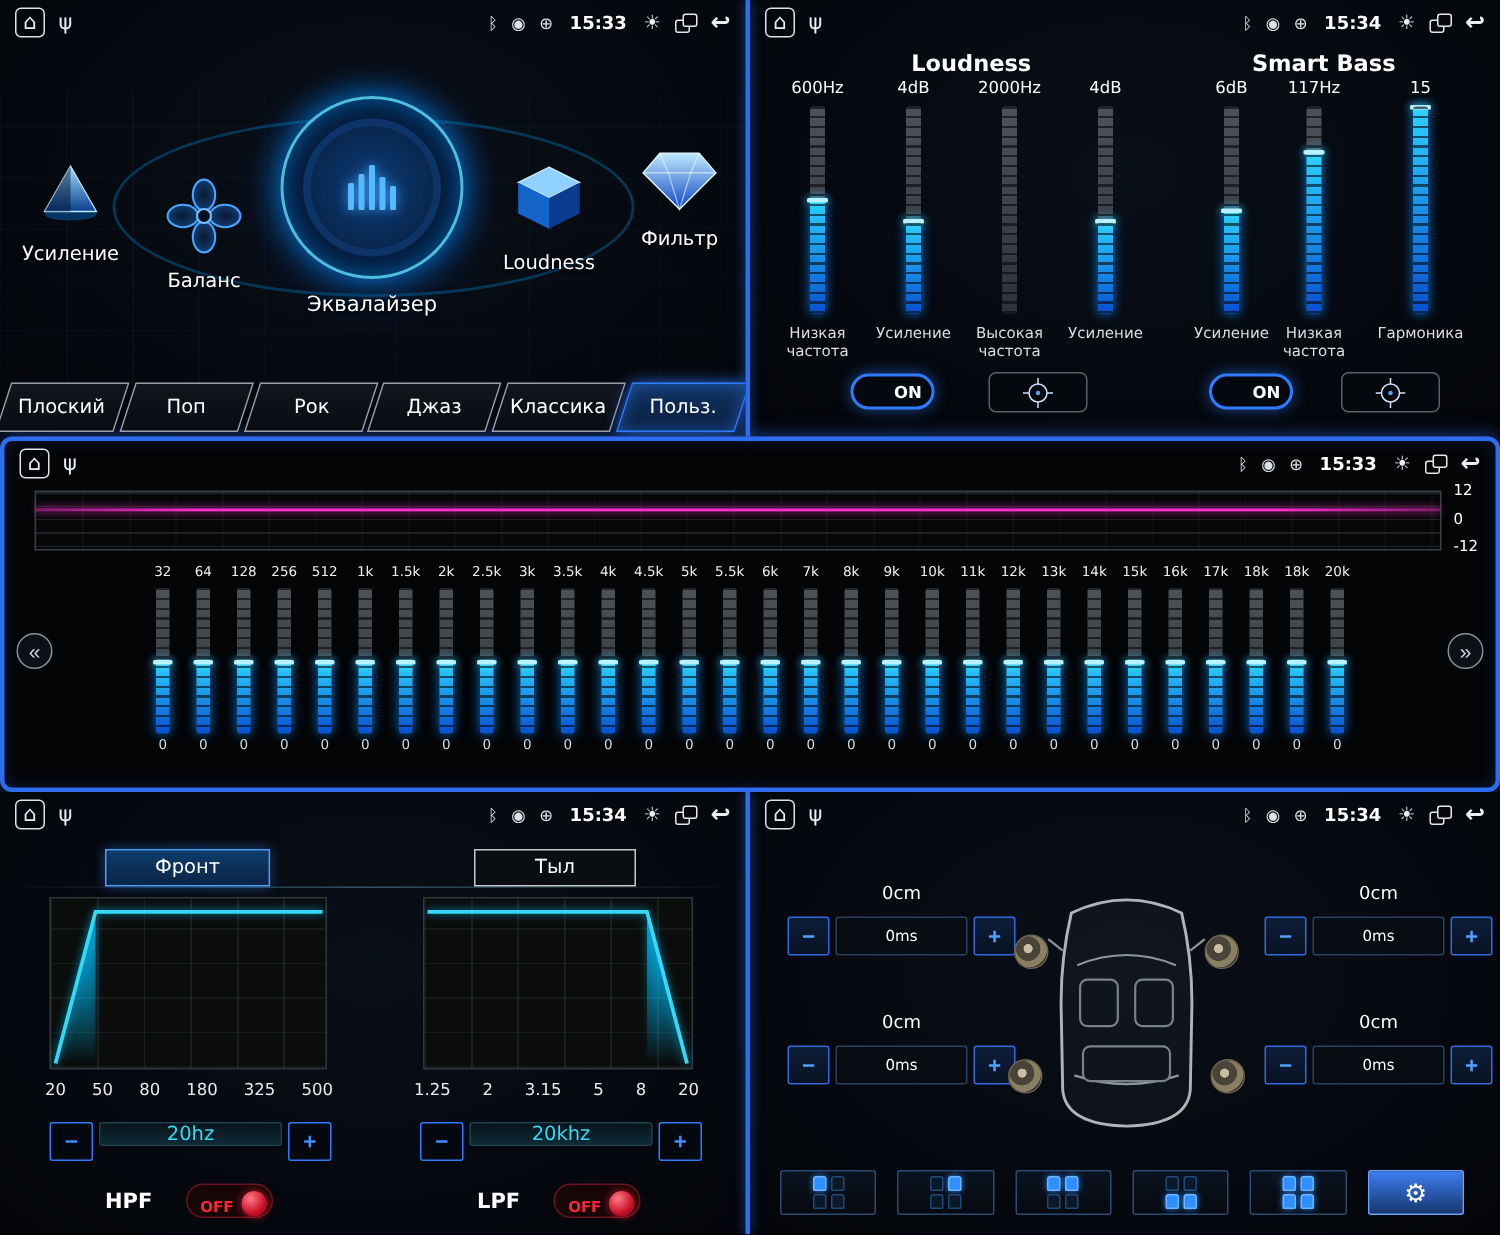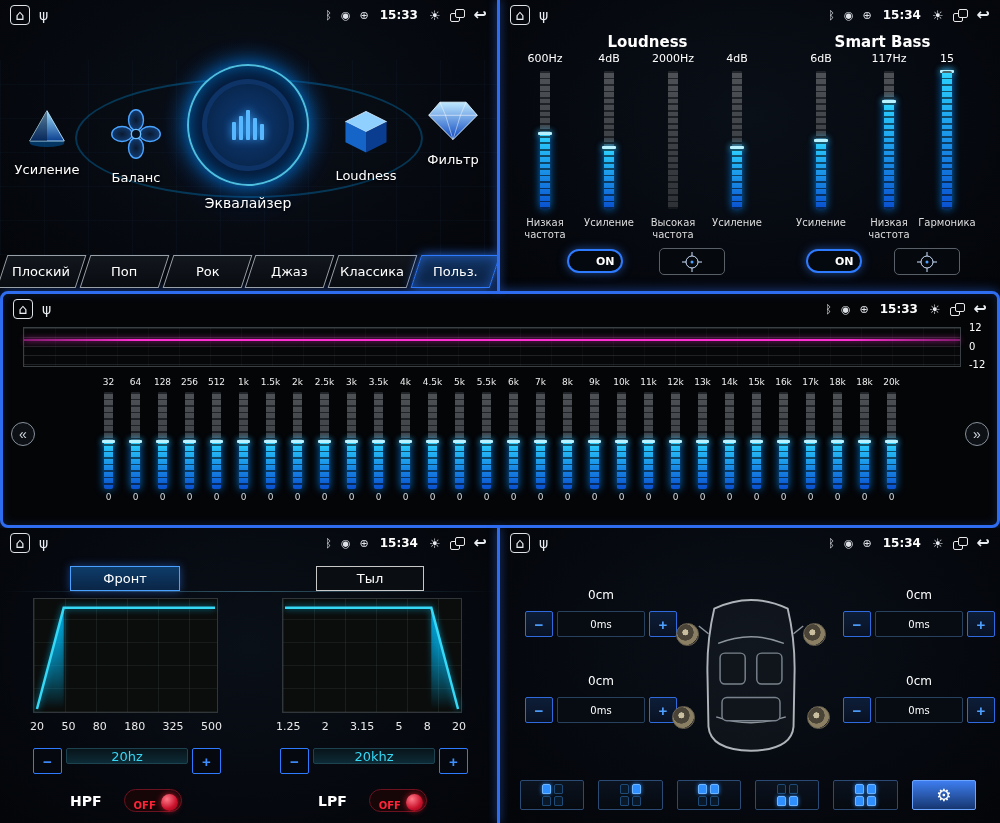--- a/index.html
+++ b/index.html
@@ -33,21 +33,21 @@
 
   
   .panel-menu::before{content:"";position:absolute;inset:60px 0 36px 0;opacity:.7;background:
     repeating-linear-gradient(90deg,rgba(40,80,120,.12) 0 1px,transparent 1px 44px),
     repeating-linear-gradient(0deg,rgba(40,80,120,.10) 0 1px,transparent 1px 34px)}
   .orbit{position:absolute;left:75px;top:78px;width:348px;height:120px;border:2px solid rgba(0,170,255,.28);border-radius:50%}
   .hero-glow{position:absolute;left:158px;top:36px;width:180px;height:190px;border-radius:50%;
     background:radial-gradient(closest-side,rgba(20,120,255,.45),rgba(10,60,160,.15) 60%,transparent)}
   .mi{position:absolute;text-align:center;cursor:pointer;z-index:3}
   .mi-delays{left:4px;top:102px;width:86px}
-  .mi-balance{left:94px;top:106px;width:84px}
+  .mi-balance{left:94px;top:116px;width:84px}
   .mi-eq{left:180px;top:64px;width:136px}
   .mi-loudness{left:322px;top:104px;width:88px}
   .mi-filter{left:412px;top:94px;width:82px}
   .milabel{font-size:13px;color:#fff;text-shadow:0 1px 3px #000;margin-top:4px}
   .milabel.big{font-size:14px;margin-top:9px}
   .hero{width:122px;height:122px;margin:0 auto;border-radius:50%;border:2px solid rgba(90,220,255,.85);
     box-shadow:0 0 22px rgba(0,140,255,.9), inset 0 0 16px rgba(0,150,255,.6);display:grid;place-items:center;
     background:radial-gradient(circle,#0a2c5e 0%,#051a3a 55%,#031022 100%)}
   .hero-mid{width:92px;height:92px;border-radius:50%;border:5px solid rgba(14,52,104,.95);display:grid;place-items:center;
     background:radial-gradient(circle,#0d3a77,#07203f)}
@@ -337,21 +337,21 @@
           <div class="lcap">Усиление</div>
         </div>
         <div class="lcol" style="left: 289px;">
           <div class="lval">6dB</div>
           <div class="vtrack">
             <div class="vfill" style="height: 50%;"></div>
             <div class="vlad"></div>
           </div>
           <div class="lcap">Усиление</div>
         </div>
-        <div class="lcol" style="left: 357px;">
+        <div class="lcol" style="left: 344px;">
           <div class="lval">117Hz</div>
           <div class="vtrack">
             <div class="vfill" style="height: 78%;"></div>
             <div class="vlad"></div>
           </div>
           <div class="lcap">Низкая частота</div>
         </div>
         <div class="lcol" style="left: 415px;">
           <div class="lval">15</div>
           <div class="vtrack">

